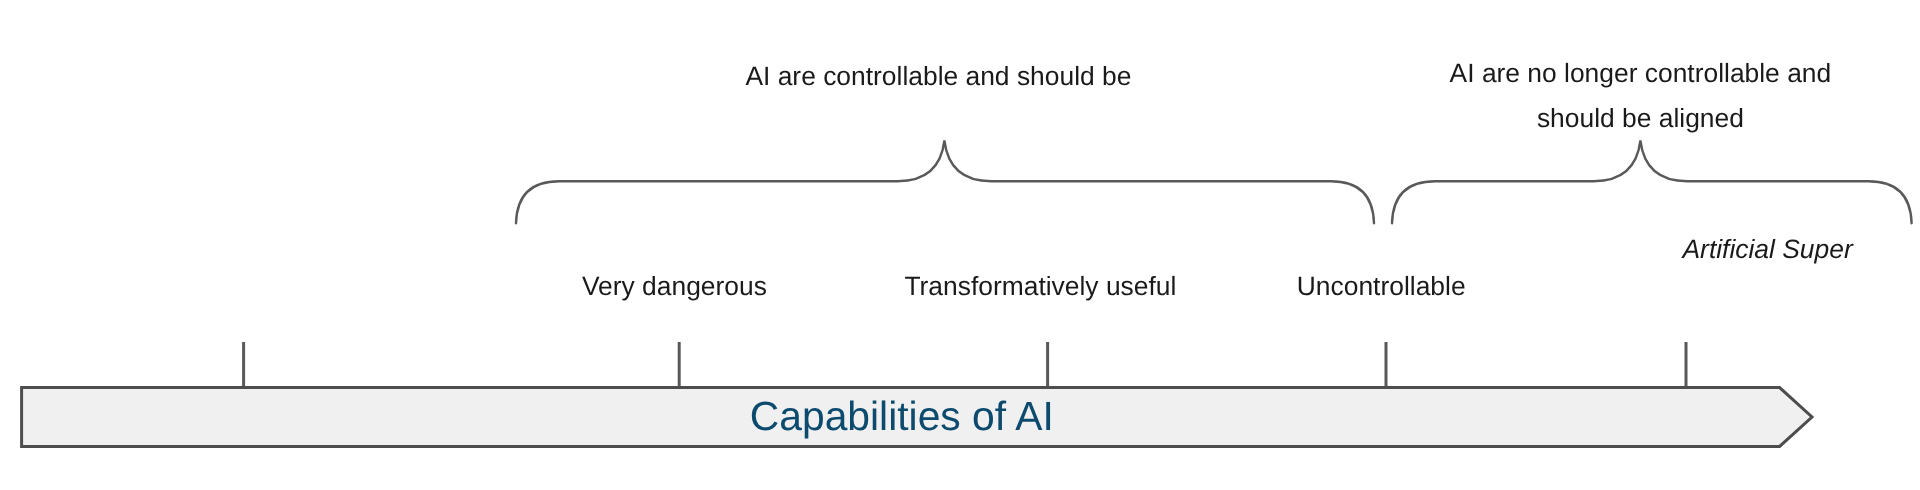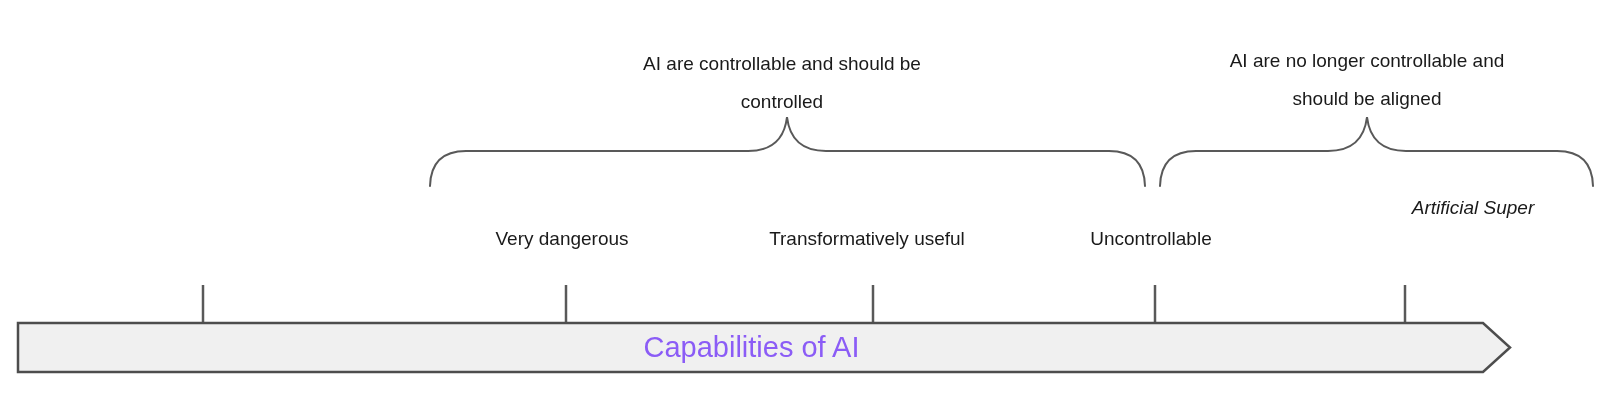--- a/index.html
+++ b/index.html
@@ -12,21 +12,21 @@
     width: 1600px;
     height: 408px;
     background: #ffffff;
     font-family: "Liberation Sans", sans-serif;
     color: #1a1a1a;
     overflow: hidden;
   }
   .txt {
     position: absolute;
     text-align: center;
-    font-size: 19px;
+    font-size: 22px;
     line-height: 38px;
     color: #1a1a1a;
     white-space: nowrap;
   }
   
   .caption-left  { left: 482px;  top: 45px; width: 600px; }
   .caption-right { left: 1117px; top: 42px; width: 500px; }
   
   .label-gpt4       { left: 103px;  top: 220px; width: 200px; }
   .label-dangerous  { left: 412px;  top: 220px; width: 300px; }
@@ -36,22 +36,22 @@
   
   .bar-text {
     position: absolute;
     left: 20px;
     top: 323px;
     width: 1463px;
     height: 49px;
     display: flex;
     align-items: center;
     justify-content: center;
-    font-size: 29px;
-    color: #8b5cf6;
+    font-size: 34px;
+    color: #0c4a6e;
     white-space: nowrap;
   }
   svg.shapes {
     position: absolute;
     left: 0;
     top: 0;
   }
 </style>
 </head>
 <body>
@@ -68,21 +68,20 @@
     <line x1="566" y1="285" x2="566" y2="322" stroke="#595959" stroke-width="2.5"></line>
     <line x1="873" y1="285" x2="873" y2="322" stroke="#595959" stroke-width="2.5"></line>
     <line x1="1155" y1="285" x2="1155" y2="322" stroke="#595959" stroke-width="2.5"></line>
     <line x1="1405" y1="285" x2="1405" y2="322" stroke="#595959" stroke-width="2.5"></line>
 
     <polygon points="18,323 1483,323 1510,347.5 1483,372 18,372" fill="#f0f0f0" stroke="#4d4d4d" stroke-width="2.5" stroke-linejoin="miter"></polygon>
   </svg>
 
   <div class="txt caption-left">
     <div>AI are controllable and should be</div>
-    <div>controlled</div>
   </div>
 
   <div class="txt caption-right">
     <div>AI are no longer controllable and</div>
     <div>should be aligned</div>
   </div>
 
 
   <div class="txt label-dangerous">Very dangerous</div>
 

